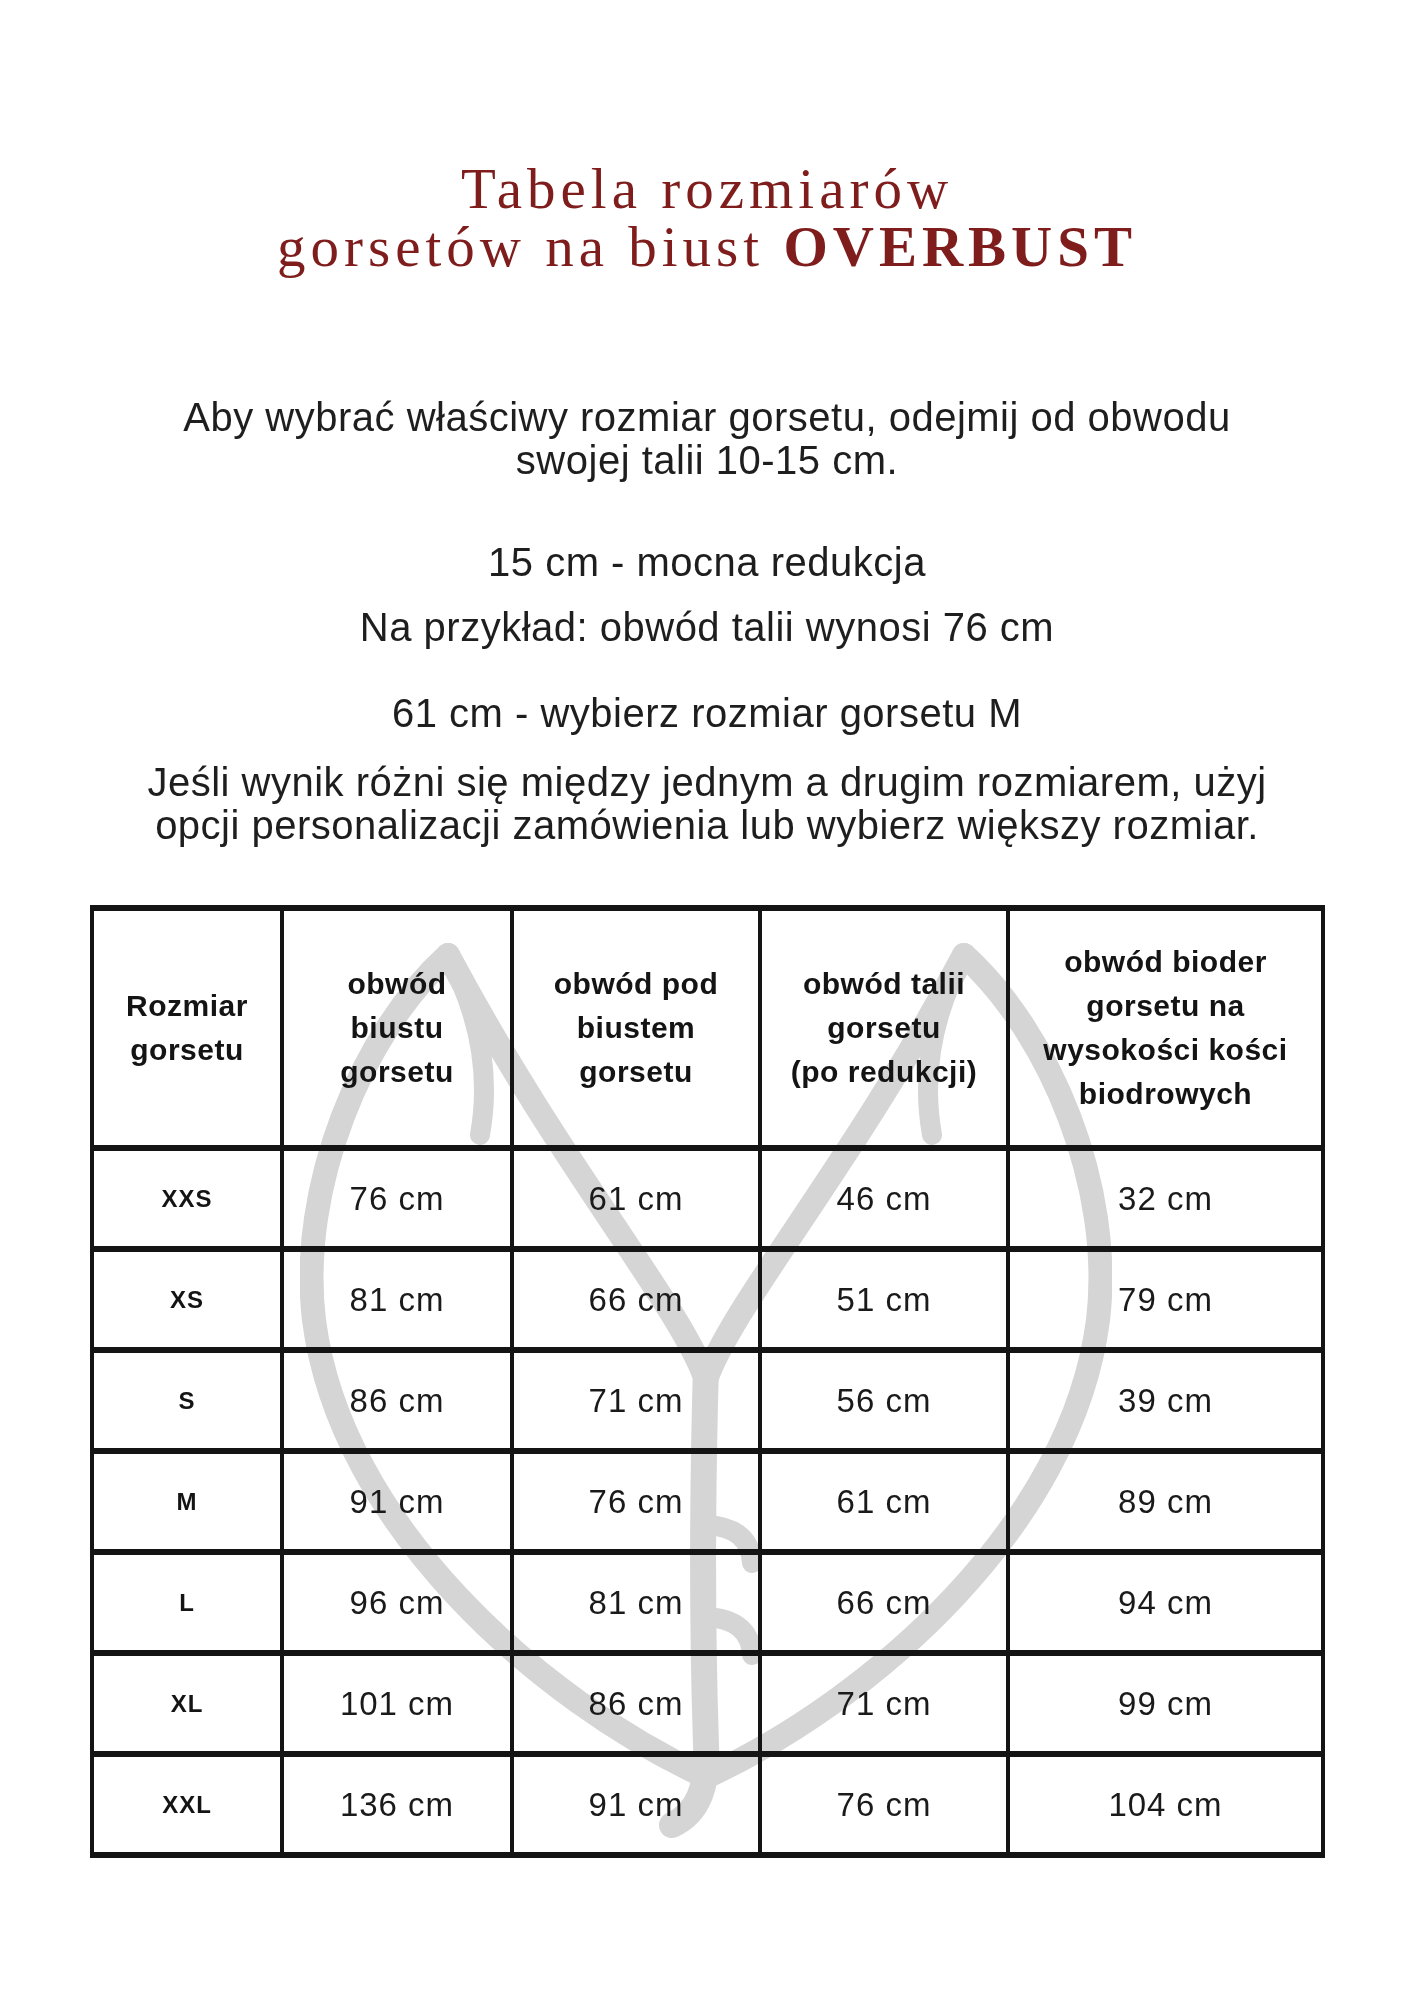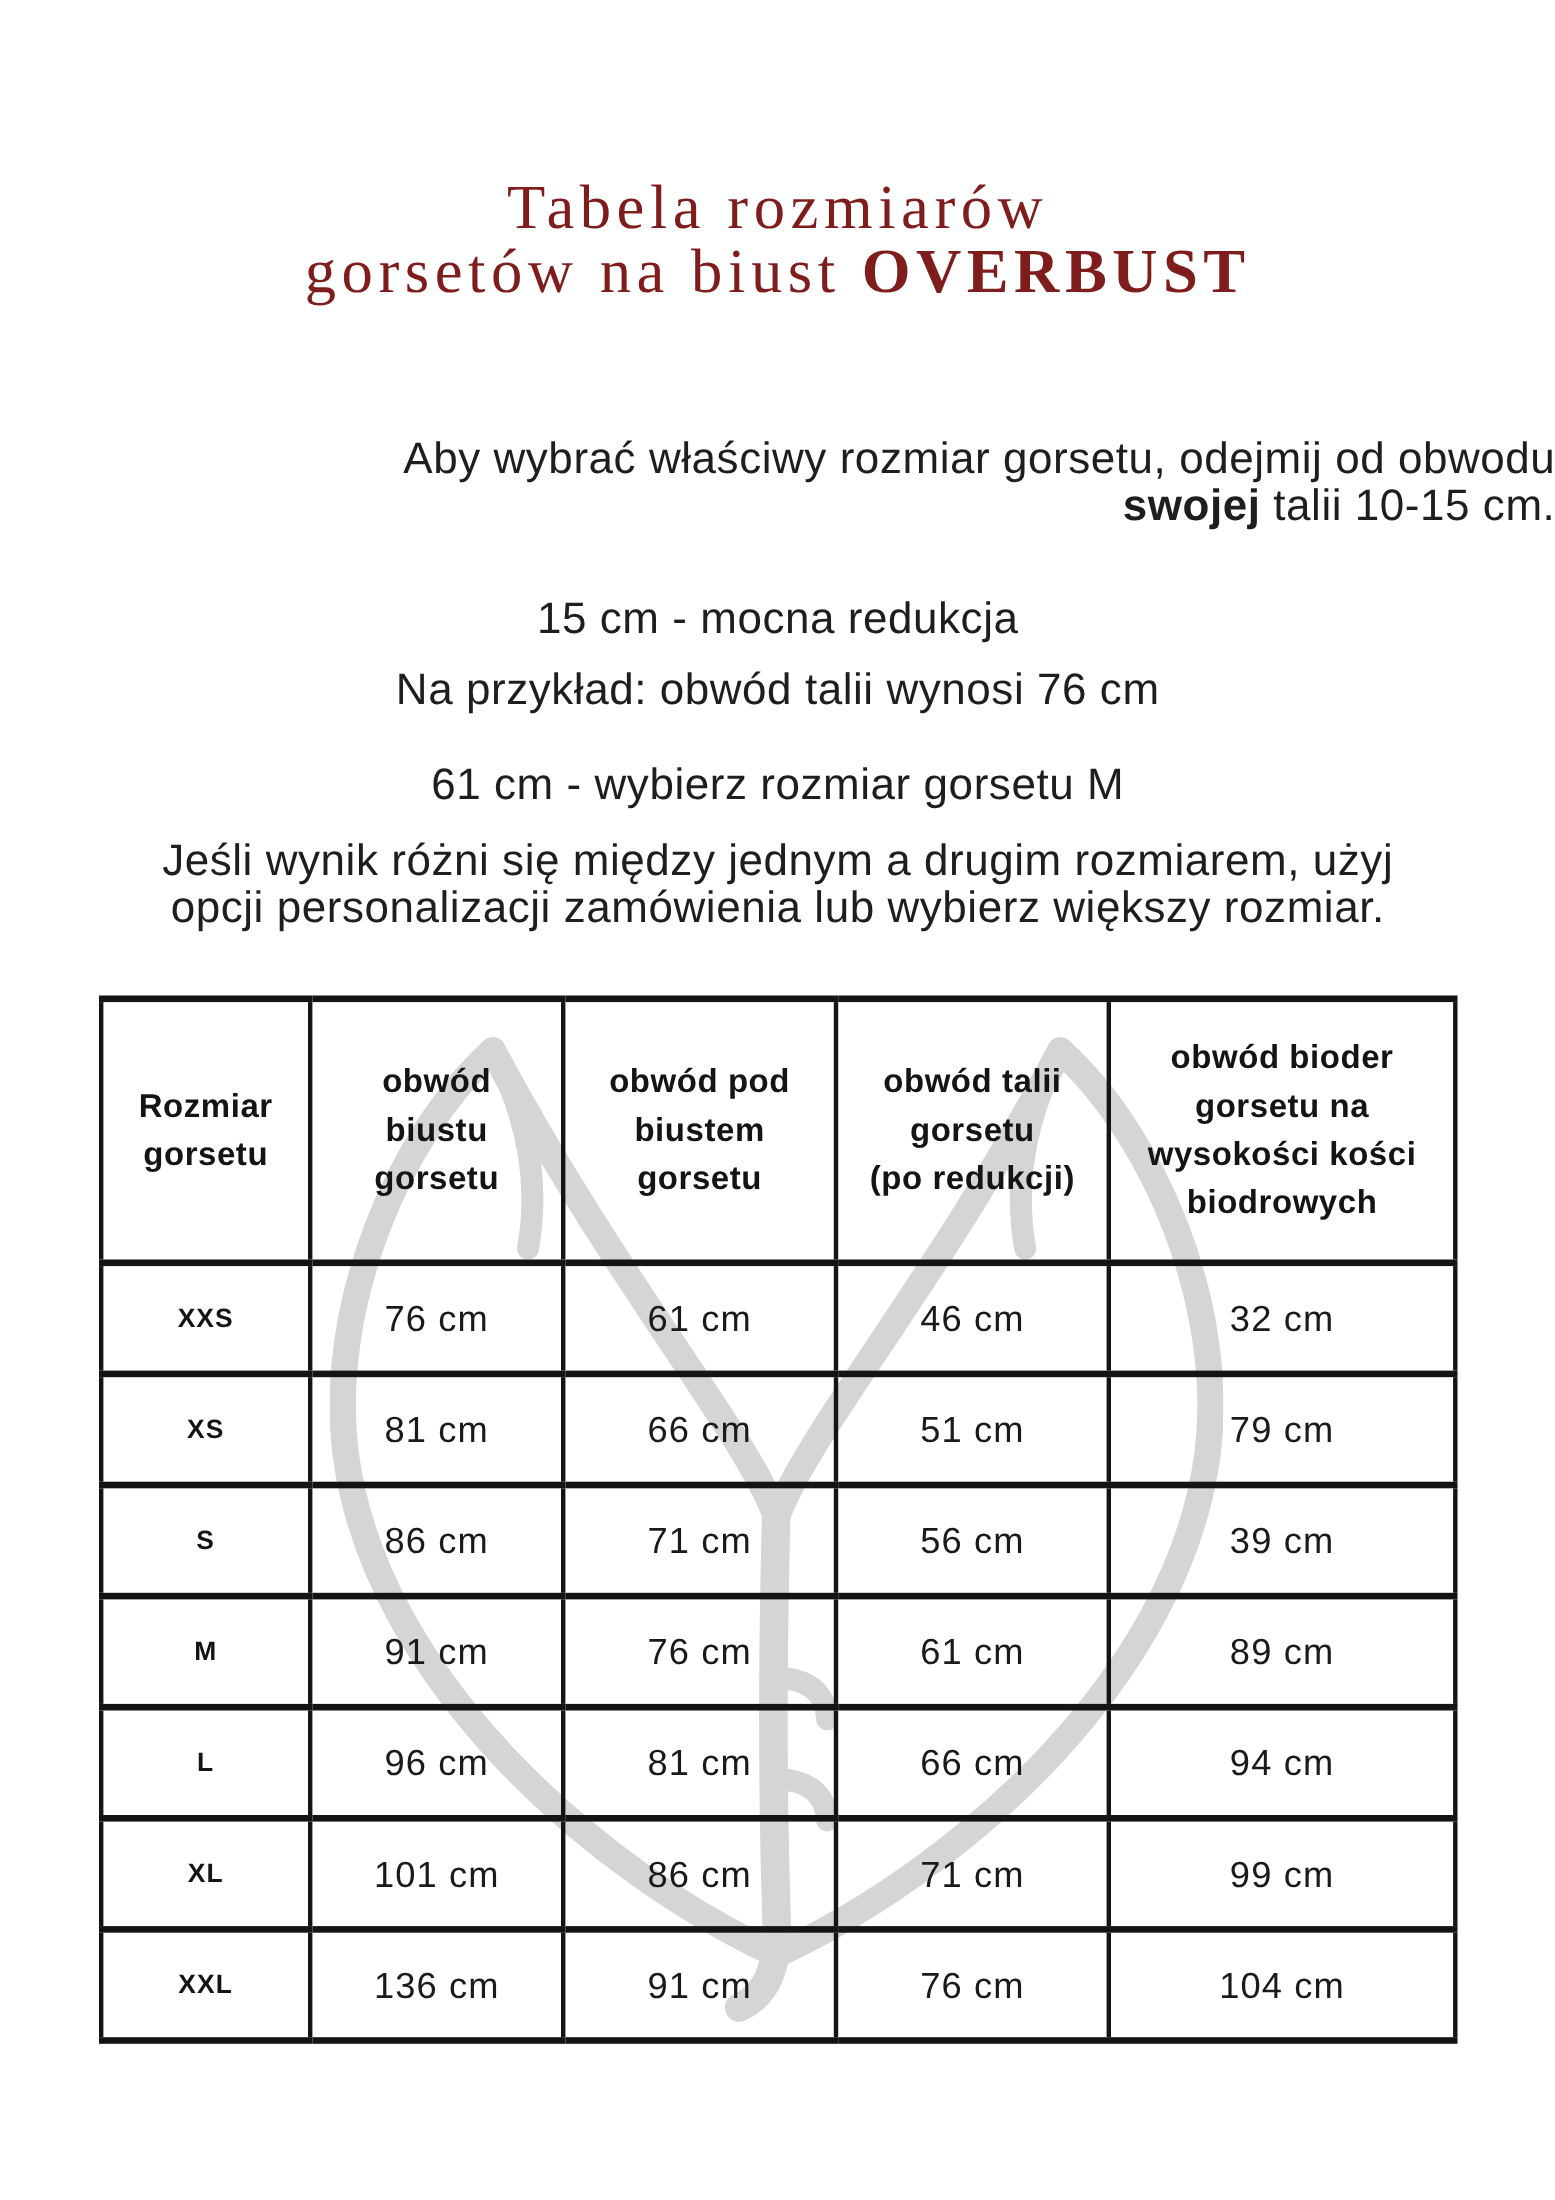--- a/index.html
+++ b/index.html
@@ -32,22 +32,22 @@
   }
   .doc-title .brand {
     font-weight: 700;
   }
   .para {
     font-size: 40px;
     line-height: 43px;
     letter-spacing: 0.5px;
     color: #1e1e1e;
   }
-  .para b { font-weight: 700; margin-top: 29px; }
-  #intro-paragraph   { top: 356px; text-align: right; }
+  .para b { font-weight: 400; margin-top: 29px; }
+  #intro-paragraph   { top: 356px; }
   #reduction-lines   { top: 458px; }
   #example-lines     { top: 566px; }
   #note-paragraph    { top: 721px; }
 
   
   .watermark {
     position: absolute;
     left: 300px;
     top: 925px;
     width: 812px;

